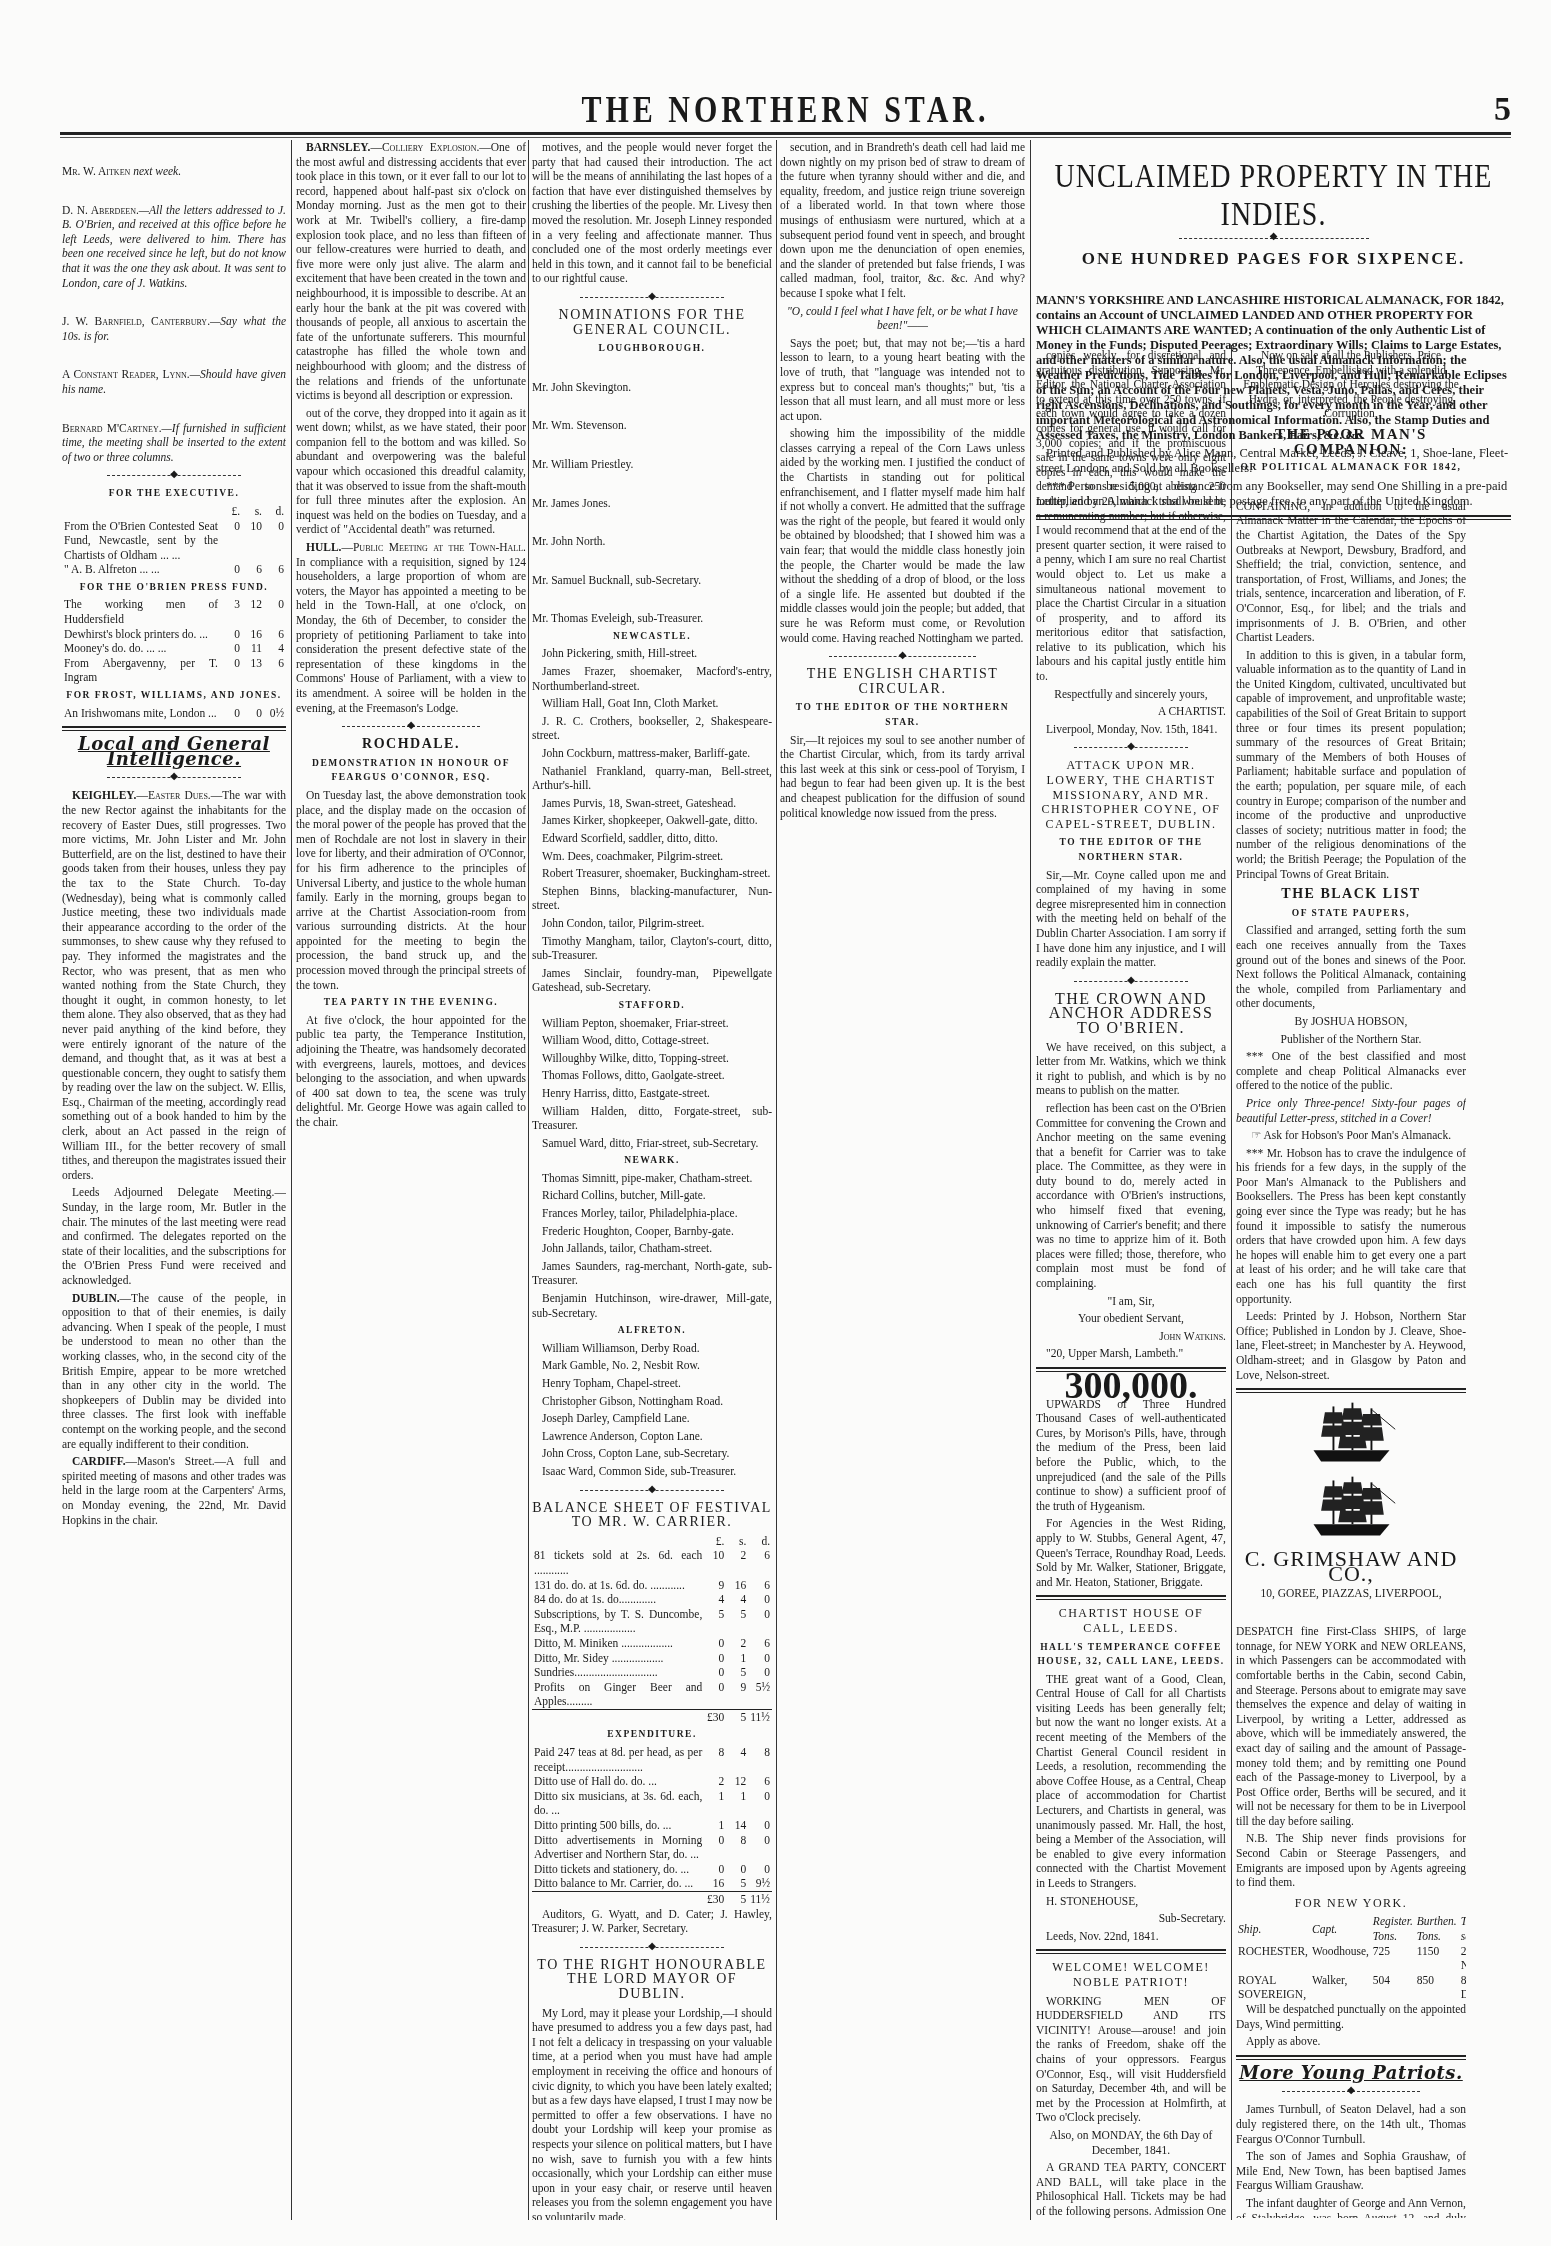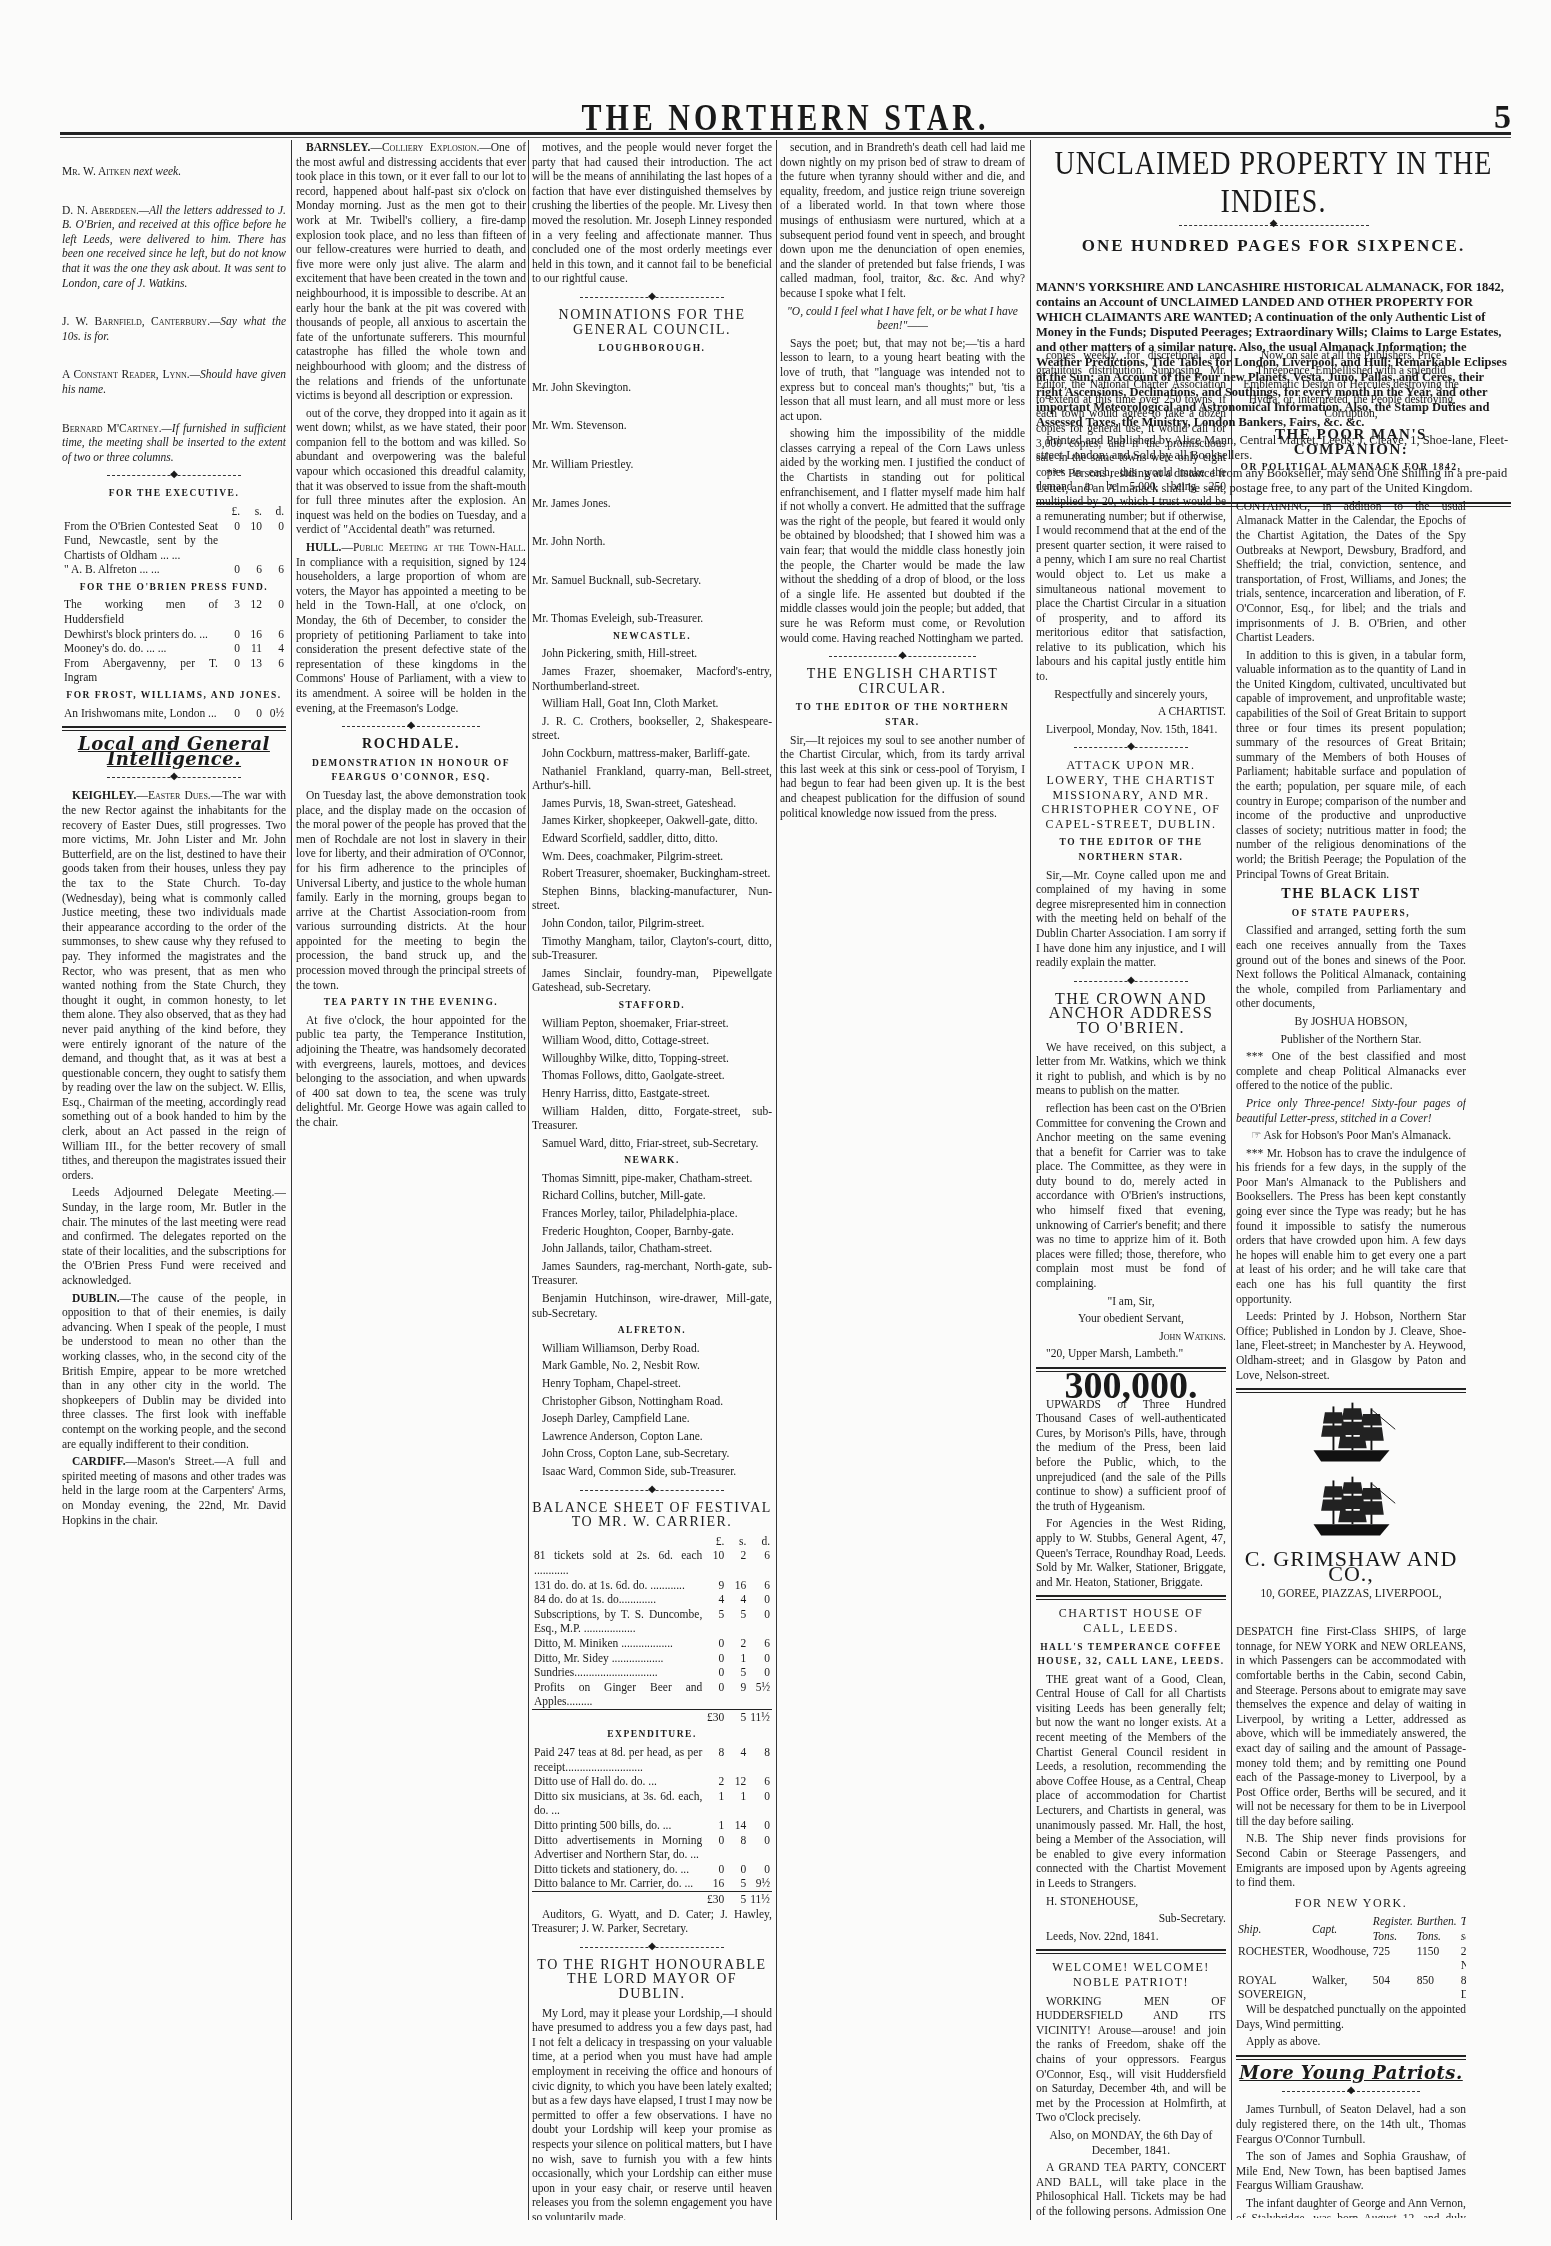--- a/index.html
+++ b/index.html
@@ -1,18 +1,18 @@
 <!DOCTYPE html>
 <html><head>
 <meta charset="utf-8">
 <style>
   html, body { margin:0; padding:0; background:#fbfbfa; }
   body { width:1551px; height:2246px; position:relative; overflow:hidden;
          font-family:"Liberation Serif","DejaVu Serif",serif; color:#1a1a1a; }
-  .masthead { position:absolute; left:60px; right:40px; top:100px; height:40px; }
+  .masthead { position:absolute; left:60px; right:40px; top:92px; height:40px; }
   .masthead .title { position:absolute; left:0; right:0; text-align:center; top:0;
          font-size:30px; letter-spacing:4px; font-weight:bold; transform:scaleY(1.25); }
   .masthead .pageno { position:absolute; right:0; top:-2px; font-size:34px; font-weight:bold; }
   .rule-top { position:absolute; left:60px; right:40px; top:132px; height:0;
          border-top:3px solid #222; border-bottom:1px solid #555; padding-top:2px; }
   .col { position:absolute; top:140px; font-size:11.5px; line-height:14.6px; text-align:justify; overflow:hidden; }
   .vline { position:absolute; top:140px; width:0; border-left:1px solid #333; }
   .c1 { left:62px; width:224px; height:2080px; }
   .c2 { left:296px; width:230px; height:2080px; }
   .c3 { left:532px; width:240px; height:2080px; }
@@ -29,21 +29,21 @@
   .subhead { text-align:center; text-indent:0; font-size:9.5px; letter-spacing:1.5px; margin:3px 0; font-weight:bold; }
   .blackletter { text-align:center; font-size:18px; font-weight:bold; font-style:italic; margin:6px 0;
         font-family:"DejaVu Serif",serif; letter-spacing:0.5px;text-decoration:underline; }
   .orn { height:10px; margin:6px auto; width:60%; position:relative; }
   .orn::before { content:""; position:absolute; left:0; right:0; top:5px; border-top:1px dashed #333; }
   .orn::after { content:"◆"; position:absolute; left:50%; top:-3px; transform:translateX(-50%); font-size:10px; }
   .dbl { border-top:2px solid #222; border-bottom:1px solid #222; height:2px; margin:6px 0; }
   table.acct { width:100%; border-collapse:collapse; font-size:11.5px; }
   table.acct td { padding:0 2px; vertical-align:top; }
   table.acct td.n { text-align:right; width:18px; }
-  .ad-banner { position:absolute; left:1036px; right:40px; top:144px; }
+  .ad-banner { position:absolute; left:1036px; right:40px; top:157px; }
   .ad-banner .h1 { text-align:center; font-size:28px; letter-spacing:1px; margin:6px 0 4px; transform:scaleY(1.2); }
   .ad-banner .h2 { text-align:center; font-size:17px; font-weight:bold; letter-spacing:2px; margin:6px 0 6px; }
   .ad-banner p { font-size:12.5px; line-height:15px; font-weight:bold; }
   .ship { width:95px; height:70px; display:inline-block; margin:0 18px; }
   .ships-row { text-align:center; margin:6px 0; }
   .bignum { text-align:center; font-size:38px; font-weight:bold; margin:4px 0; }
   .grimshaw { text-align:center; font-size:22px; margin:4px 0; letter-spacing:1px; }
   .shiptbl { width:100%; font-size:11.5px; border-collapse:collapse; }
   .shiptbl th { font-style:italic; font-weight:normal; text-align:left; padding:0 2px; }
   .shiptbl td { padding:0 2px; vertical-align:top; }

